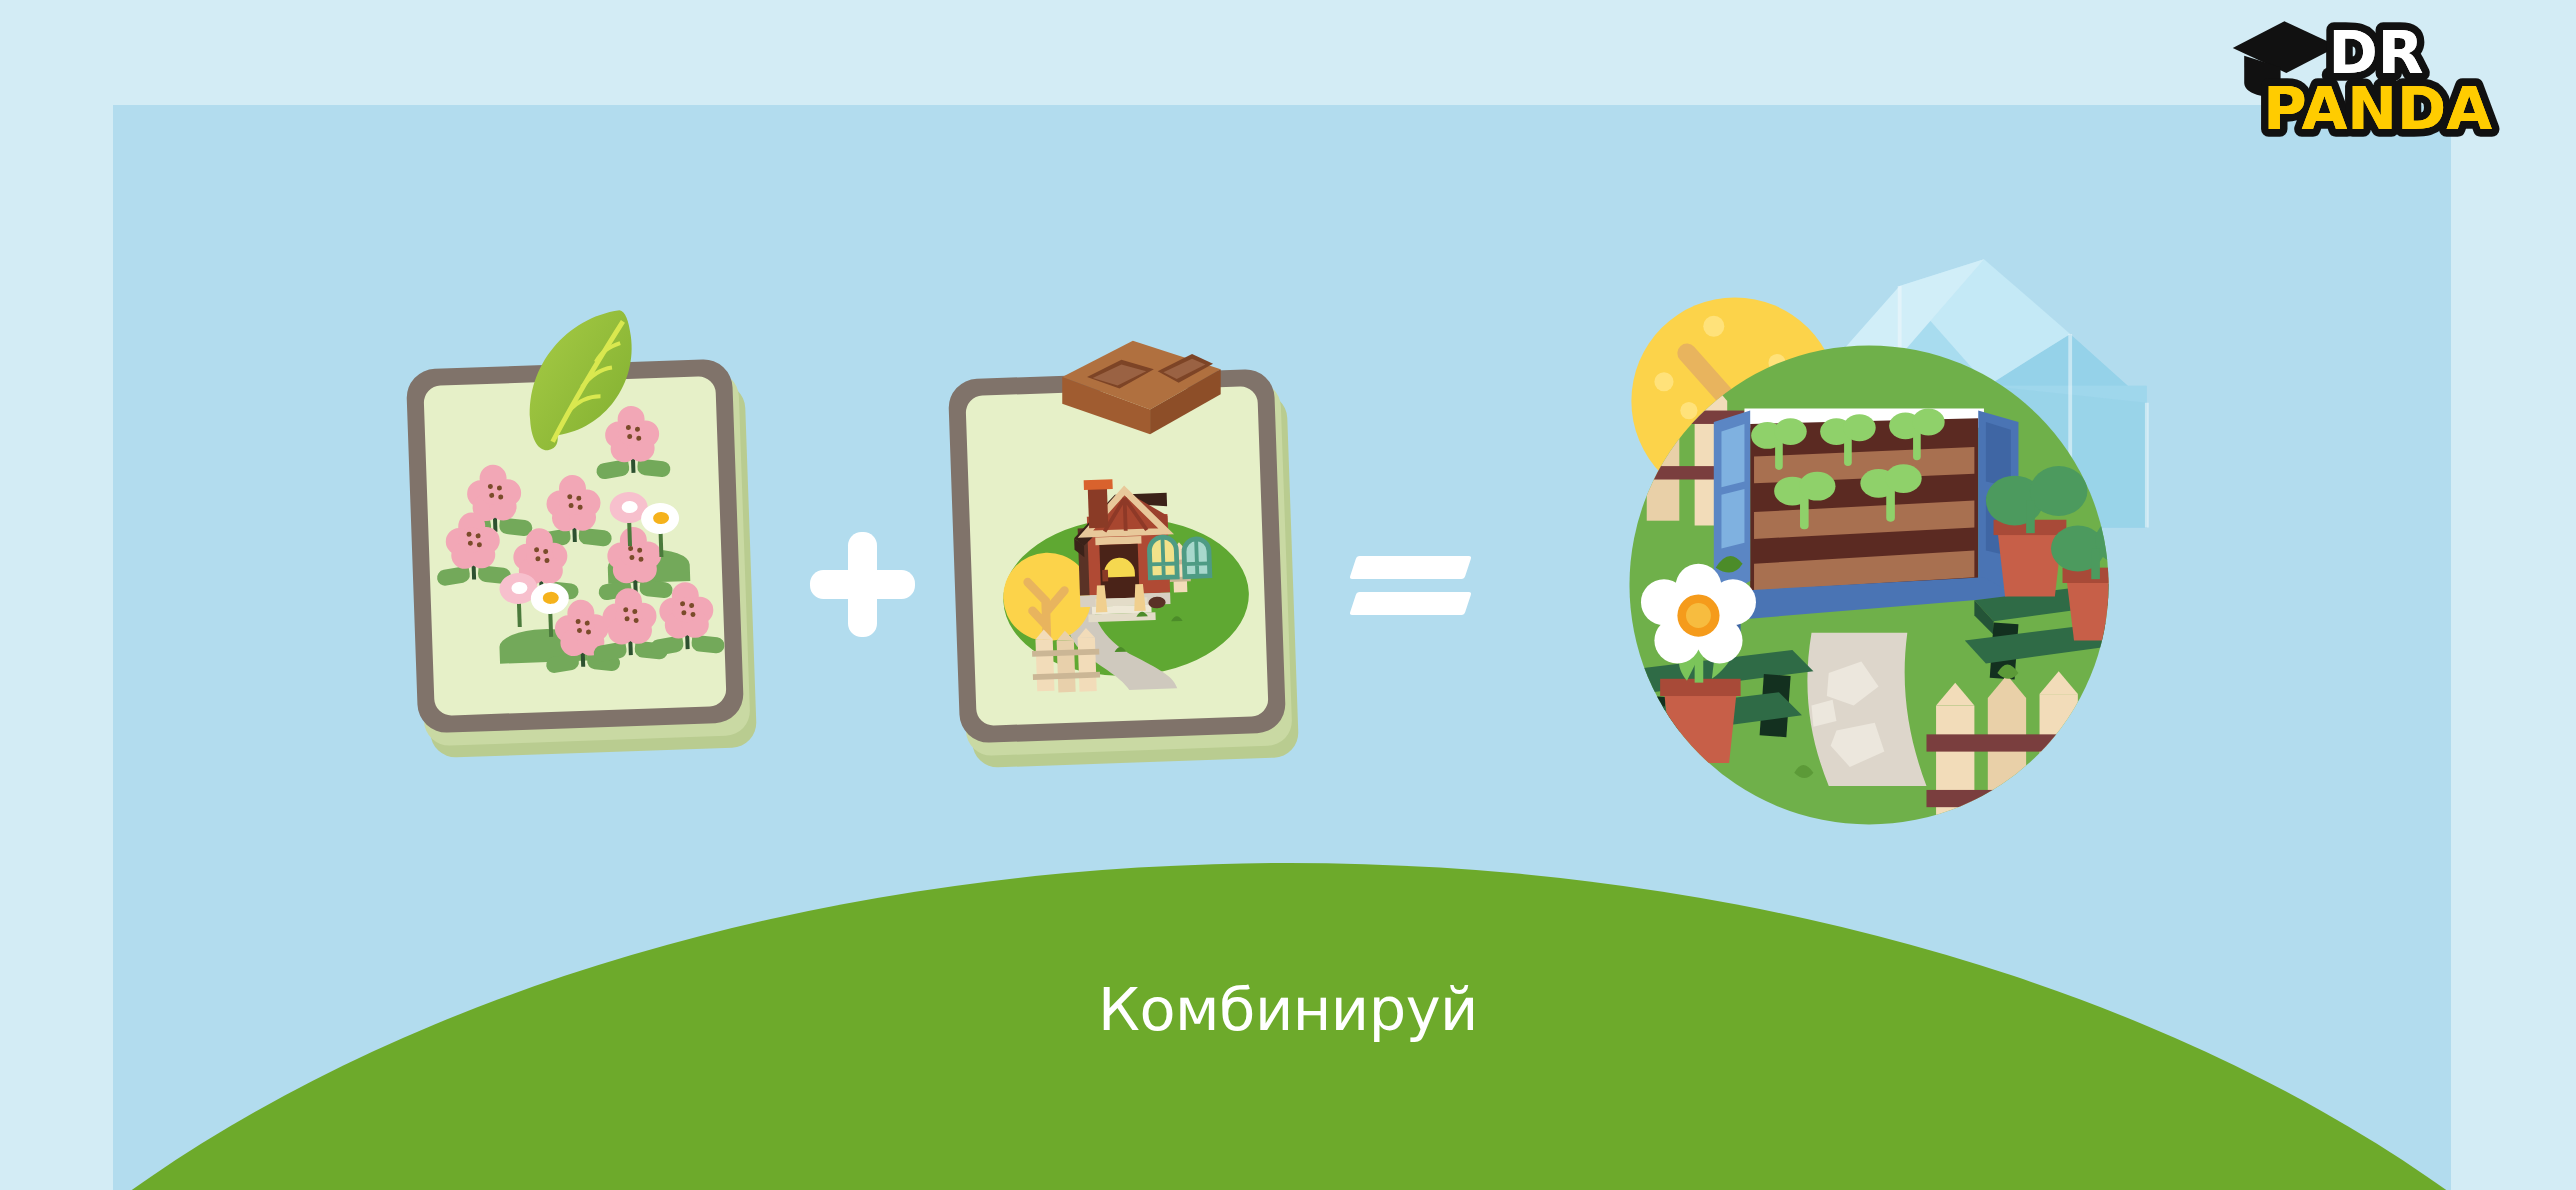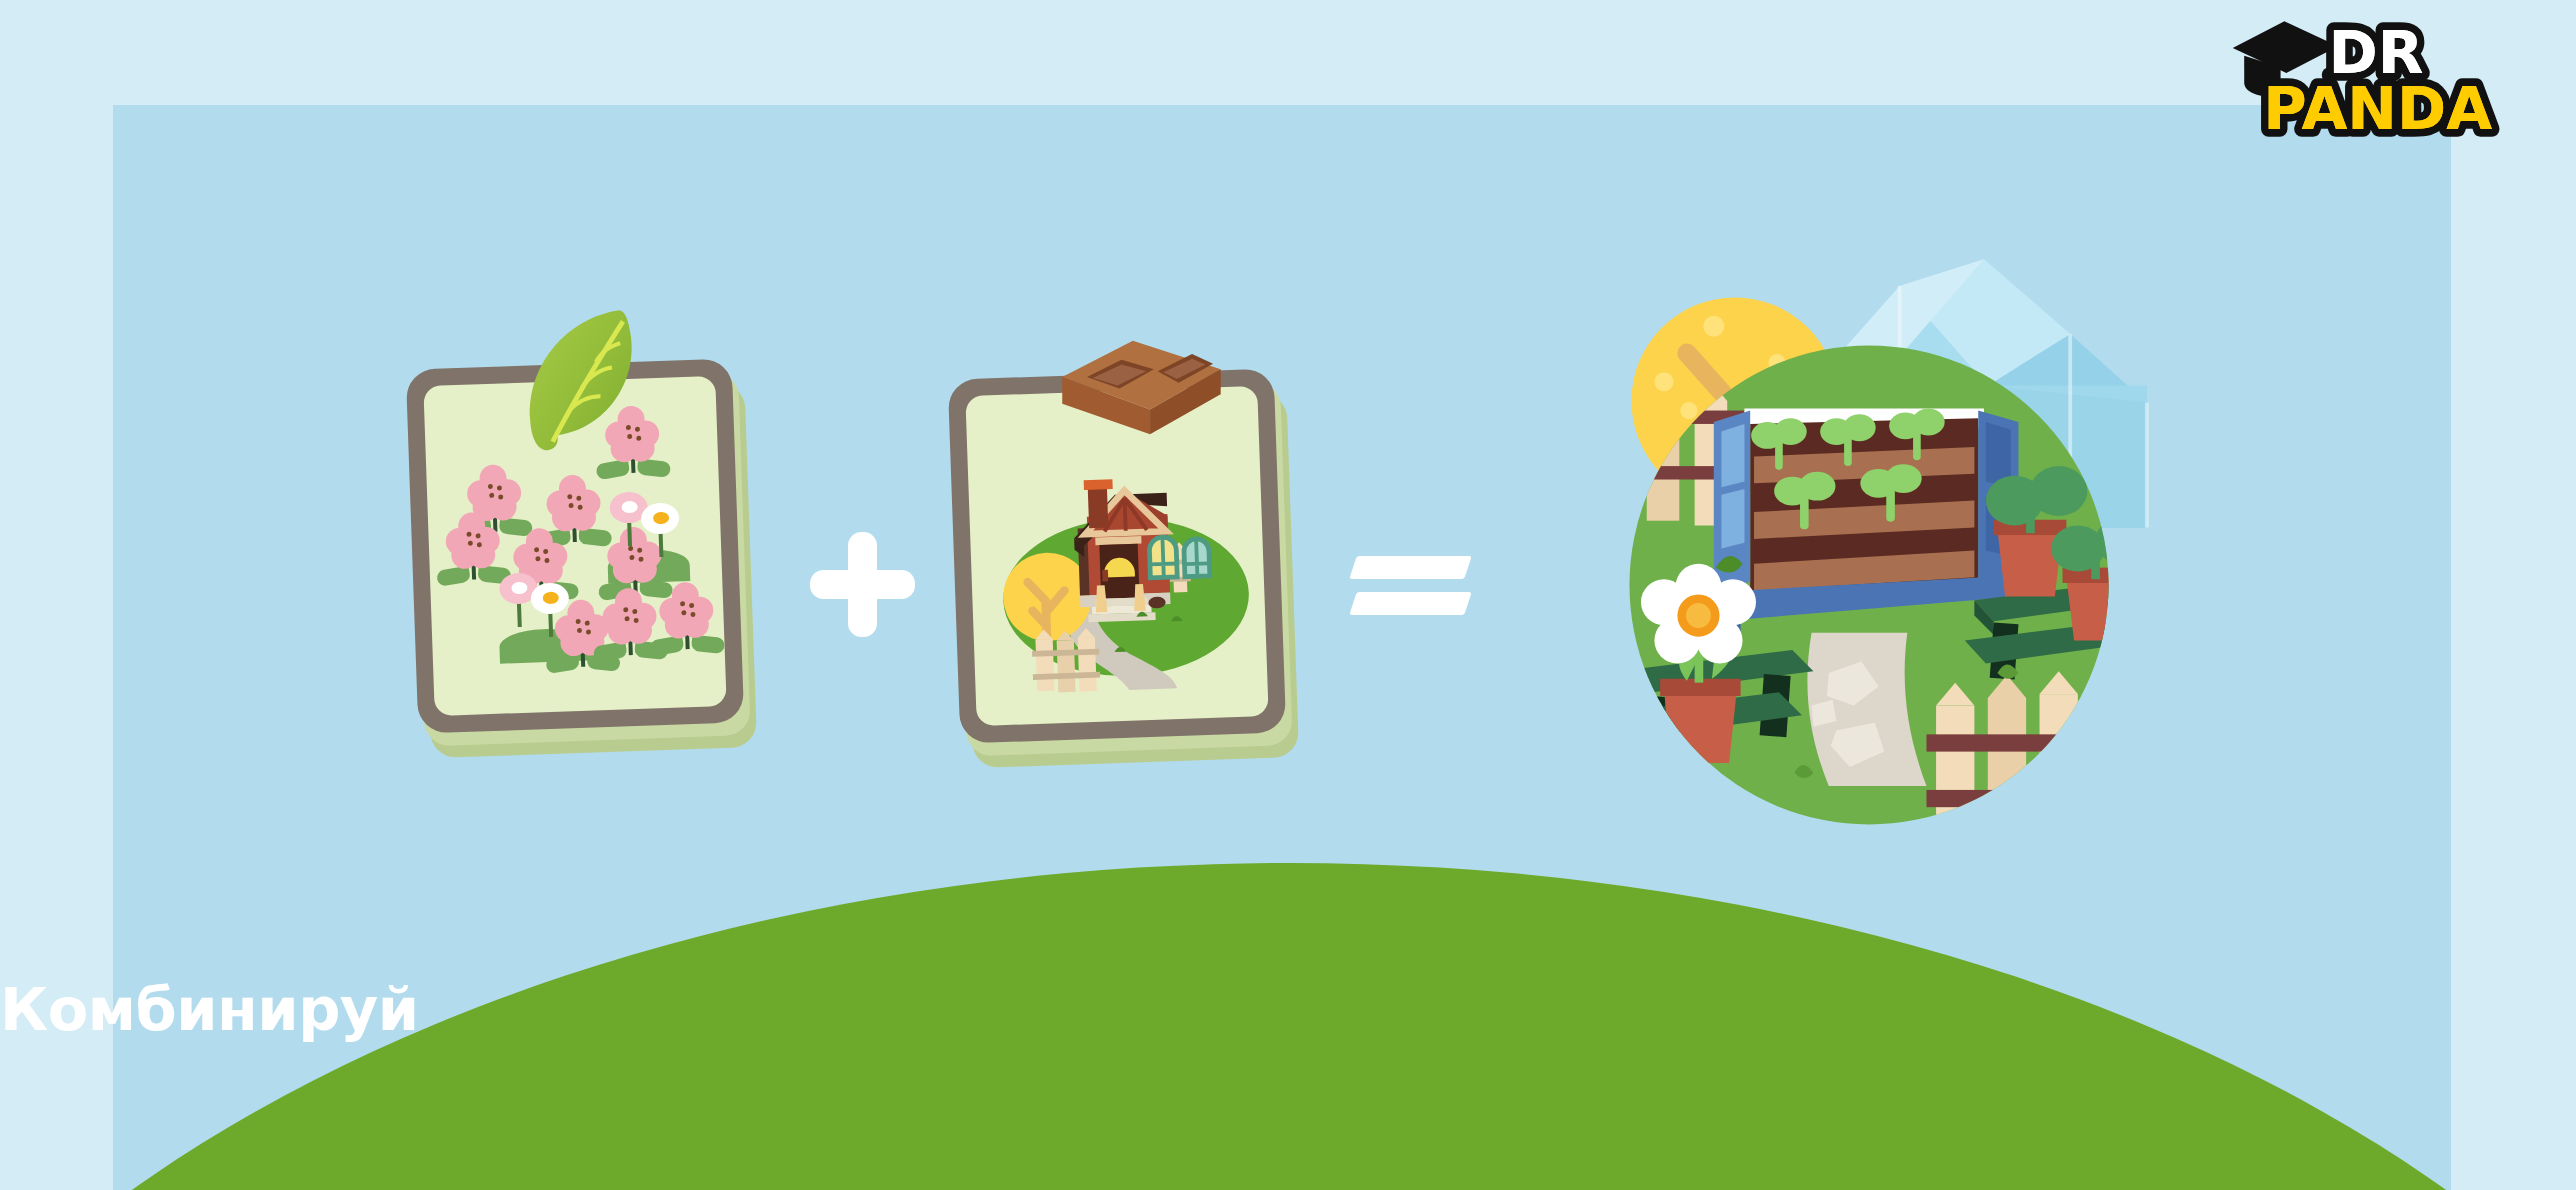--- a/index.html
+++ b/index.html
@@ -72,22 +72,22 @@
 
   
   .result{position:absolute;width:594px;height:594px;}
   .result svg{width:100%;height:100%;display:block;}
 
   
   .logo{position:absolute;right:35px;top:5.8px;width:316px;height:134px;}
   .logo svg{width:100%;height:100%;display:block;}
 
   
-  .caption{position:absolute;left:0;top:978px;width:2576px;
-           color:#ffffff;font-weight:bold;line-height:1.08;letter-spacing:-0.5px;}
+  .caption{position:absolute;left:0;top:978px;width:2576px;text-align:center;
+           color:#ffffff;font-weight:normal;line-height:1.08;letter-spacing:-0.5px;}
   .cap1{font-size:59px;}
   .cap2{font-size:59px;margin-top:13.4px;}
 </style>
 </head>
 <body>
 
 <div class="stage">
 
   <div class="panel"></div>
   <div class="hill"></div>

